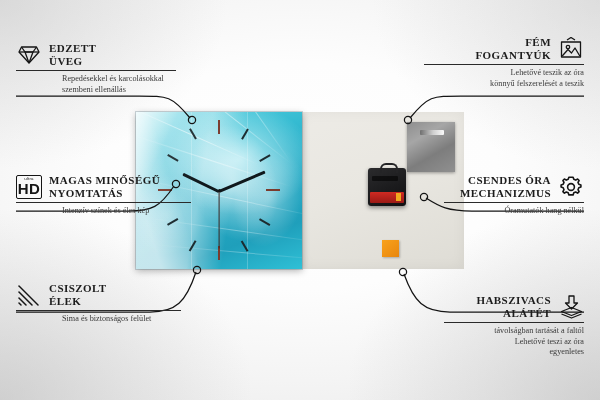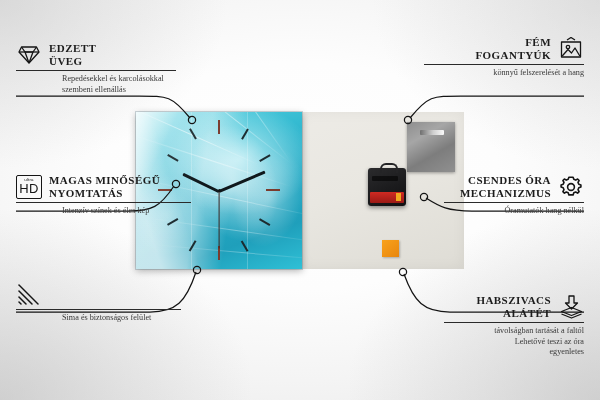--- a/index.html
+++ b/index.html
@@ -96,21 +96,21 @@
   .right .c-title,.right .c-sub{text-align:right;}
 
   .ico{width:26px;height:24px;flex:0 0 26px;display:flex;align-items:center;justify-content:center;color:#151515;}
   .ico svg{display:block;}
   .hdbox{
     width:26px;height:22px;border:1.2px solid #151515;border-radius:2px;
     display:flex;flex-direction:column;align-items:center;justify-content:center;
     font-family:"Liberation Sans", sans-serif;color:#151515;line-height:1;
   }
   .hdbox .u{font-size:4.4px;letter-spacing:.2px;}
-  .hdbox .h{font-size:13px;font-weight:normal;letter-spacing:.3px;margin-top:.5px;}
+  .hdbox .h{font-size:15px;font-weight:bold;letter-spacing:.3px;margin-top:.5px;}
 
   svg.links{position:absolute;left:0;top:0;width:600px;height:400px;pointer-events:none;}
 </style>
 </head>
 <body>
 
 <div class="stage">
 
   <div class="vig tl"></div>
   <div class="vig tr"></div>
@@ -233,20 +233,24 @@
       <span class="ico">
         <svg width="24" height="22" viewBox="0 0 24 22">
           <g stroke="#151515" stroke-width="1.5" stroke-linecap="round">
             <path d="M2,2 L21,21"></path>
               <path d="M2,8 L15,21"></path>
               <path d="M2,14 L9,21"></path>
               <path d="M2,19 L4,21"></path>
           </g>
         </svg>
       </span>
+      <div>
+        <div class="c-title">CSISZOLT</div>
+        <div class="c-title">ÉLEK</div>
+      </div>
     </div>
     <div class="c-rule"></div>
     <div class="c-sub">Sima és biztonságos felület</div>
   </div>
 
   <div class="callout right" style="left:424px;top:36px;width:160px;">
     <div class="c-head">
       <div>
         <div class="c-title">FÉM</div>
         <div class="c-title">FOGANTYÚK</div>
@@ -256,21 +260,22 @@
           <g fill="none" stroke="#151515" stroke-width="1.3" stroke-linejoin="round">
             <path d="M8,3 L12,0.5 L16,3"></path>
             <rect x="2.5" y="5" width="19" height="15"></rect>
             <circle cx="9" cy="10" r="1.7"></circle>
             <path d="M3.2,19 L9,12.5 L12.5,16 L16,11 L20.8,19"></path>
           </g>
         </svg>
       </span>
     </div>
     <div class="c-rule"></div>
-    <div class="c-sub">könnyű felszerelését a hang</div>
+    <div class="c-sub">Lehetővé teszik az óra</div>
+    <div class="c-sub">könnyű felszerelését a teszik</div>
   </div>
 
   <div class="callout right" style="left:444px;top:174px;width:140px;">
     <div class="c-head">
       <div>
         <div class="c-title">CSENDES ÓRA</div>
         <div class="c-title">MECHANIZMUS</div>
       </div>
       <span class="ico">
         <svg width="24" height="24" viewBox="0 0 24 24">

